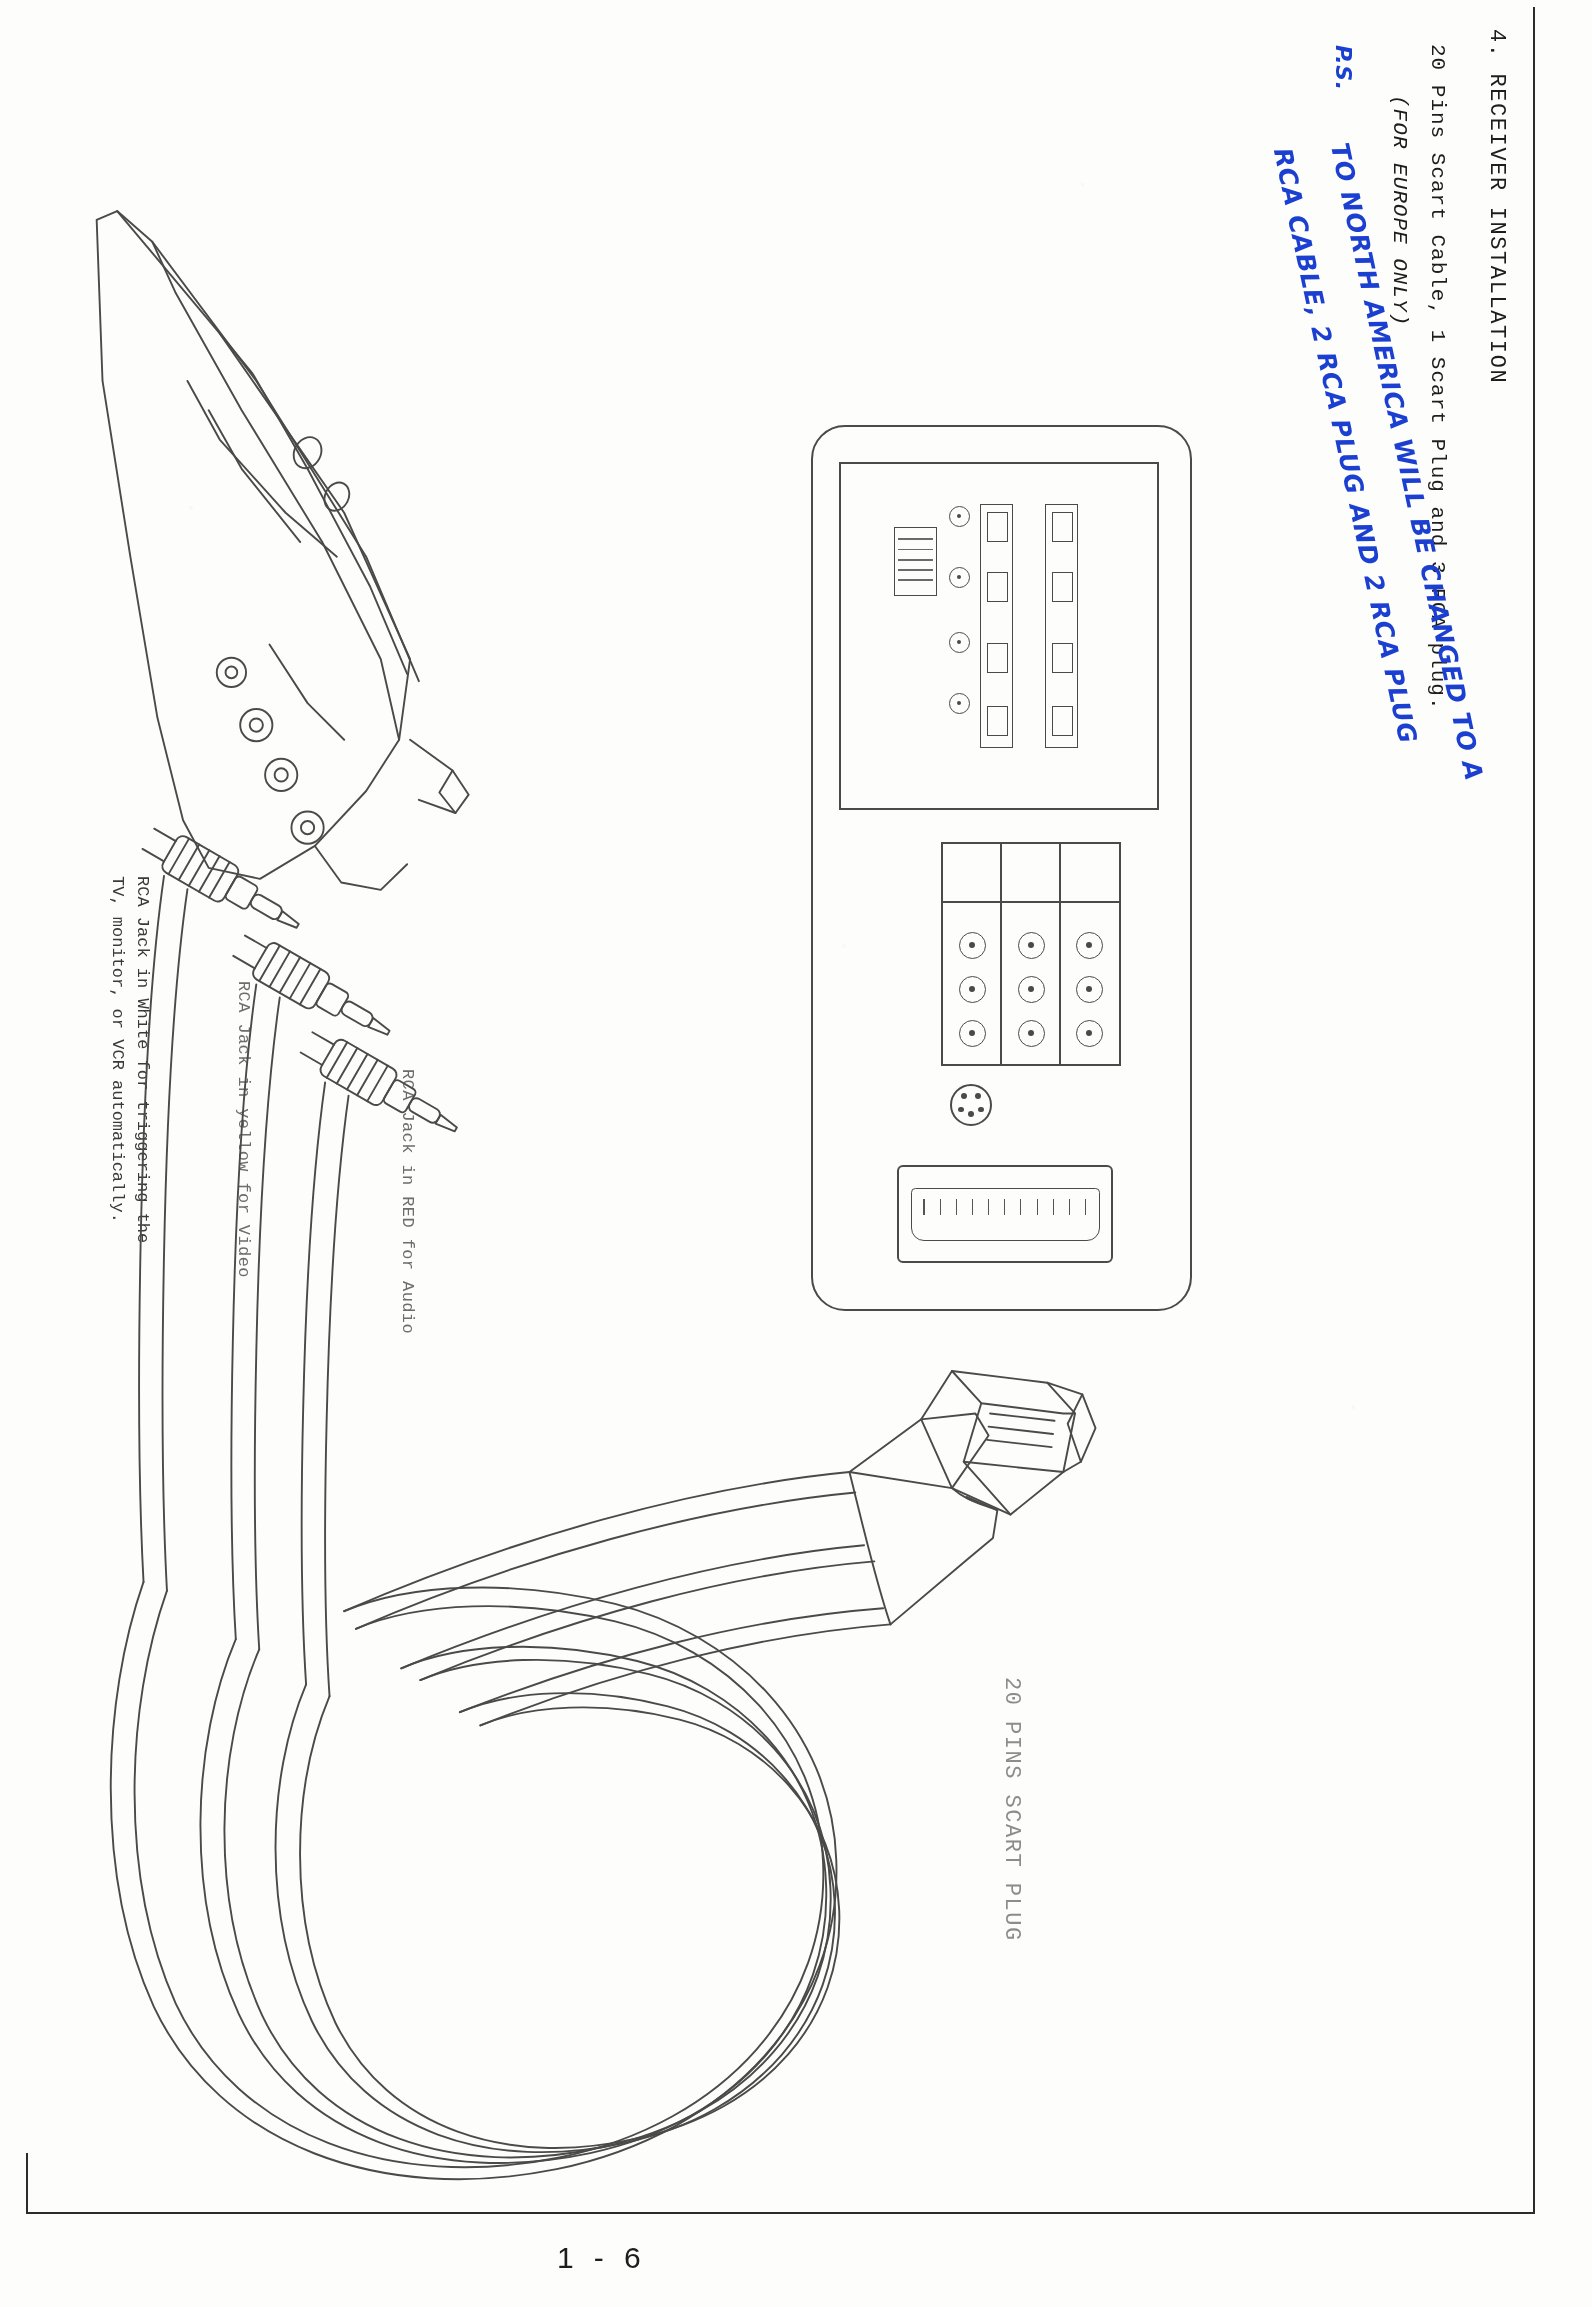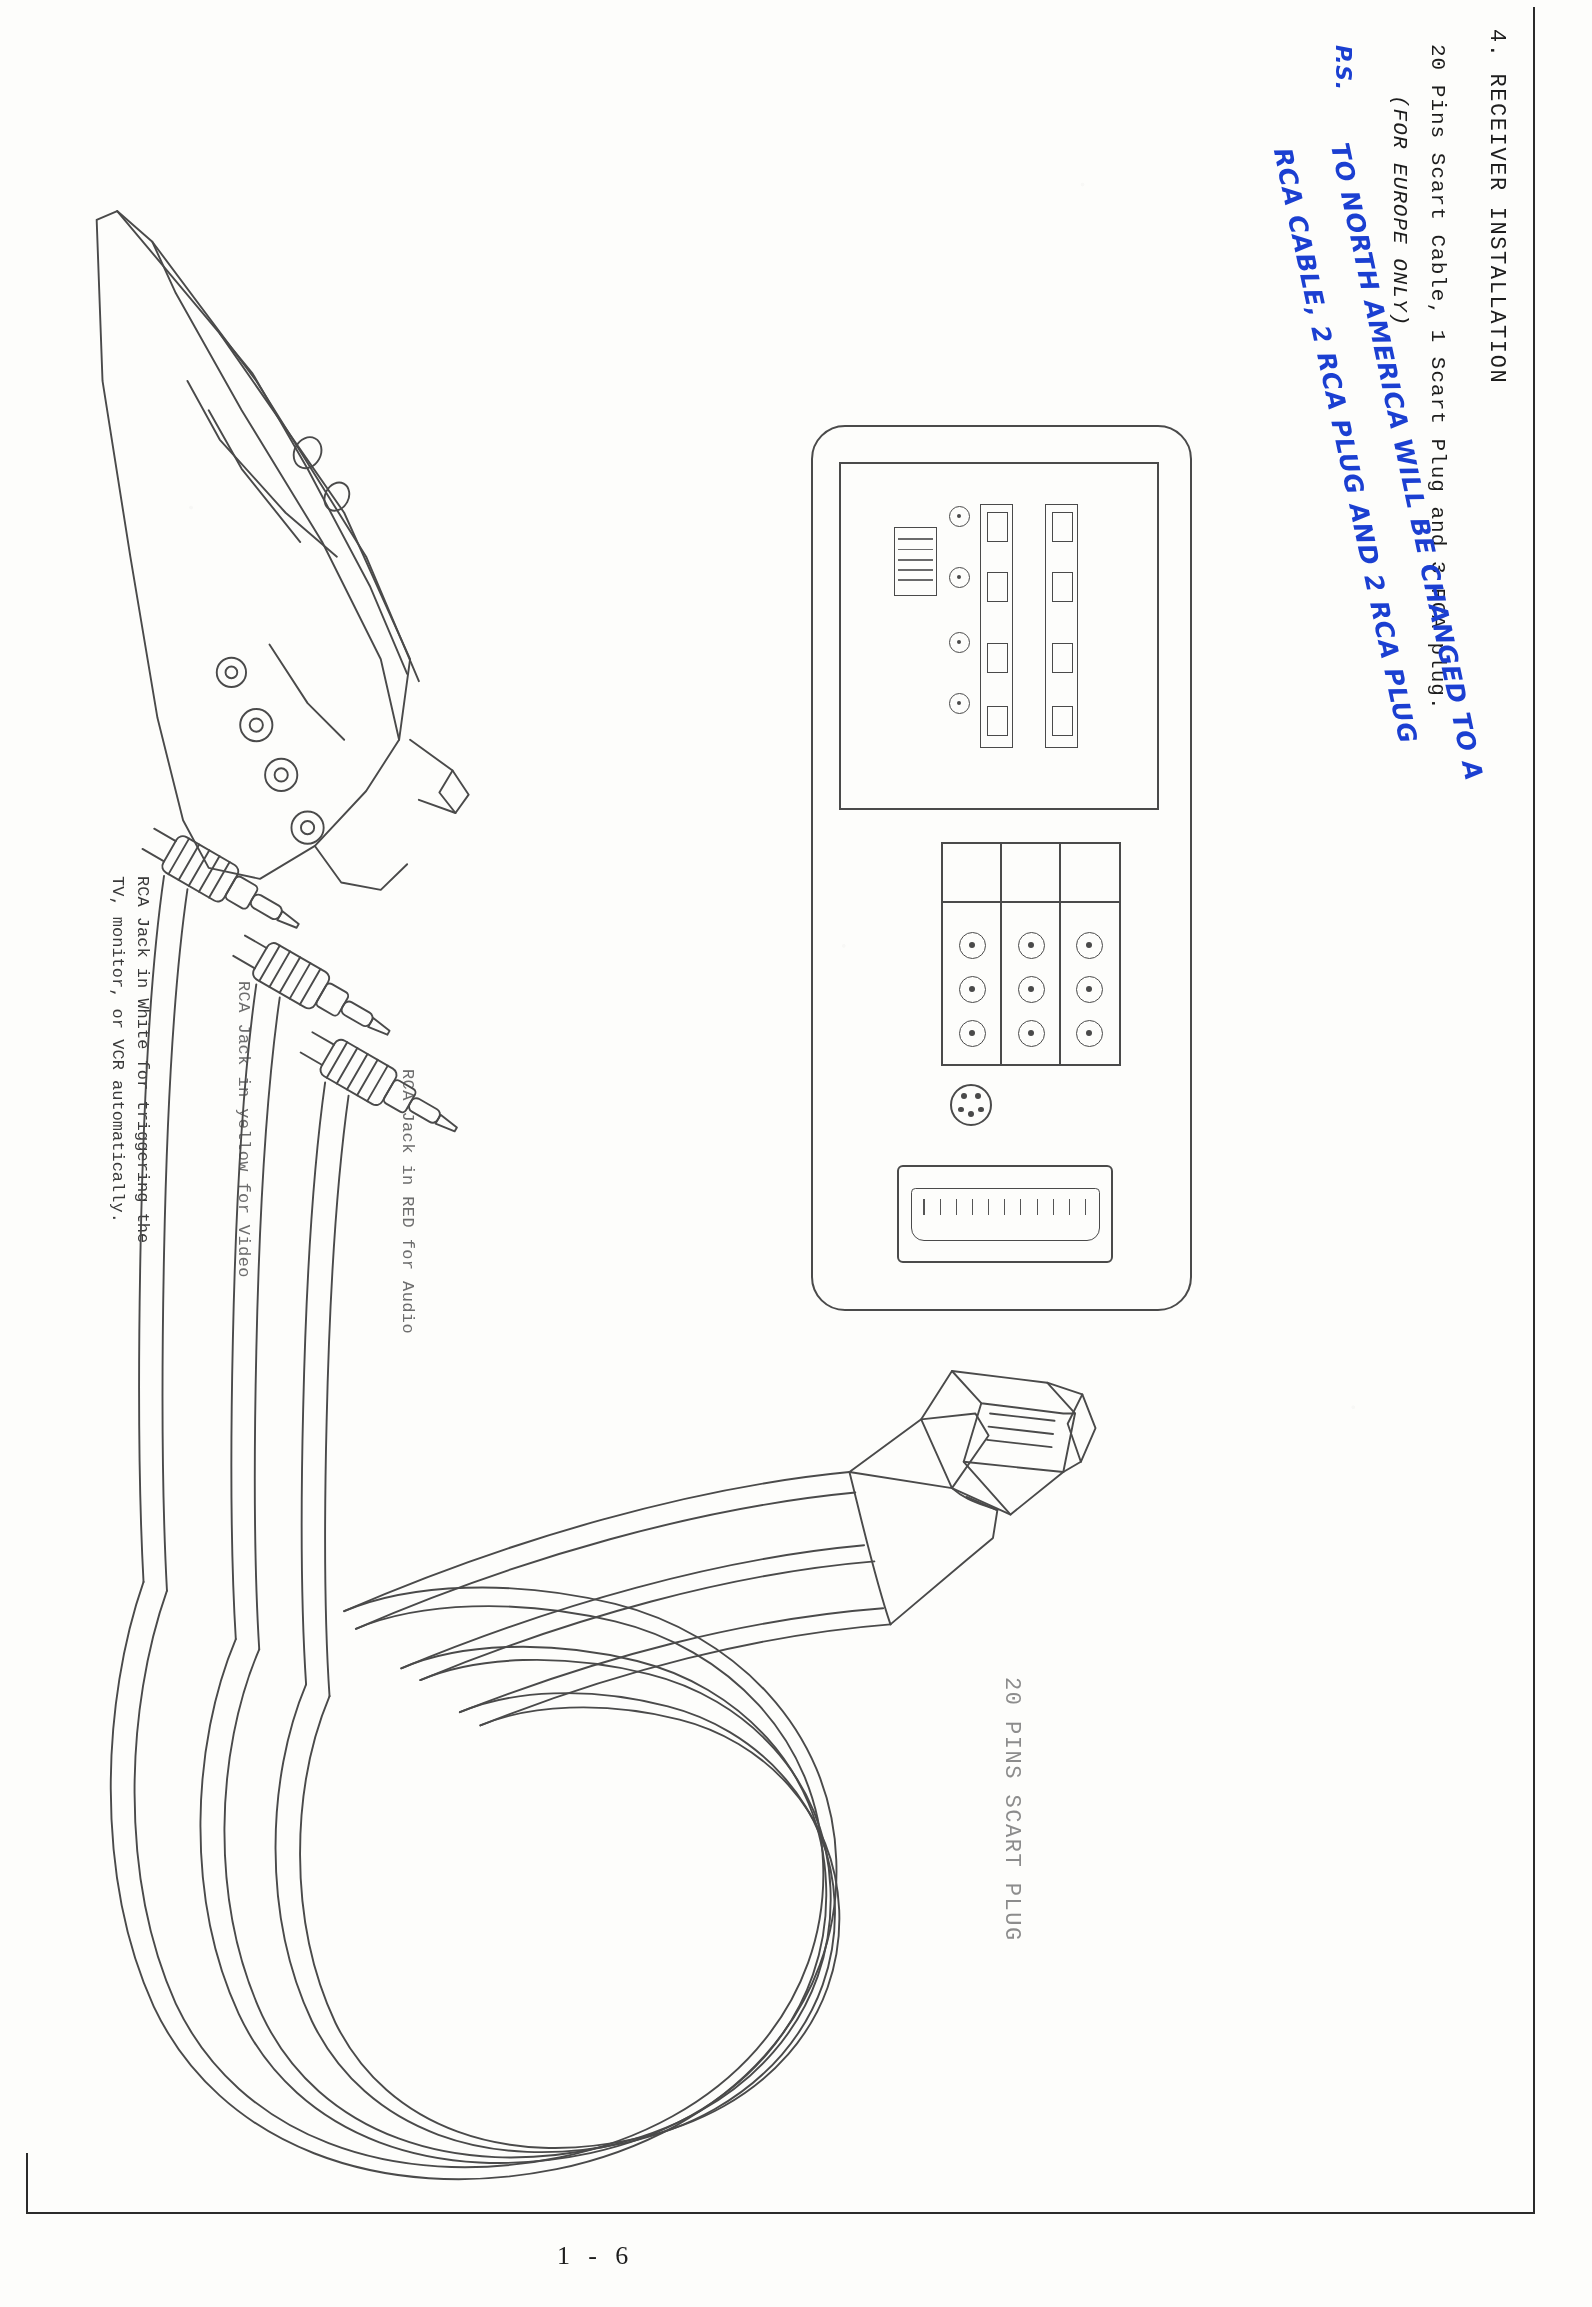--- a/index.html
+++ b/index.html
@@ -111,22 +111,22 @@
   }
   .handwriting.small {
     font-size: 22px;
   }
 
   
   .page-num {
     position: absolute;
     left: 557px;
     top: 2241px;
-    font-family: Liberation Serif, serif;
-    font-size: 26px;
+    font-family: Liberation Sans, sans-serif;
+    font-size: 30px;
     letter-spacing: 5.9px;
     color: #1d1d1d;
   }
 
   
   .receiver {
     position: absolute;
     left: 811px;
     top: 425px;
     width: 381px;

